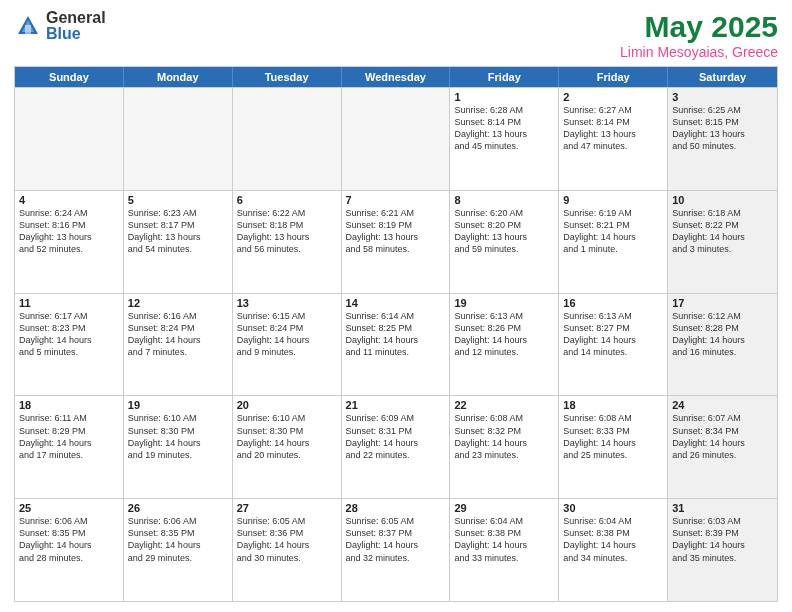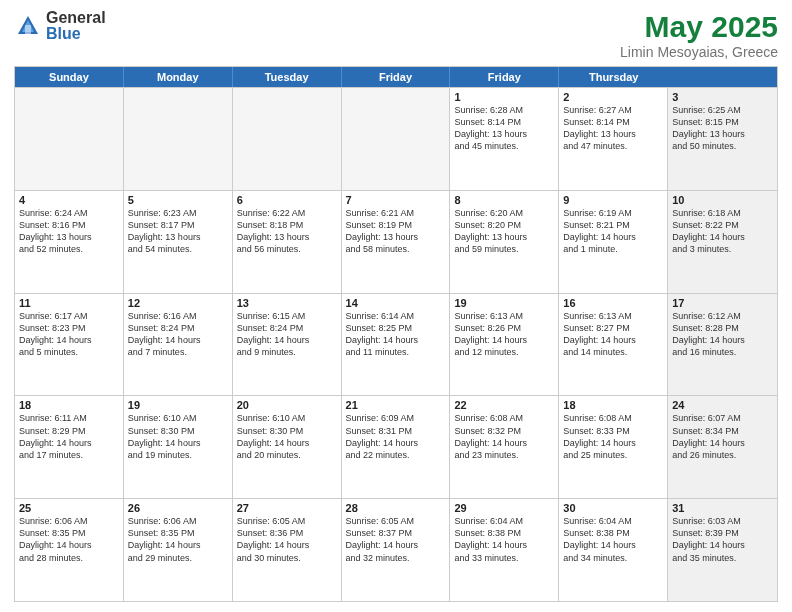--- a/index.html
+++ b/index.html
@@ -51,21 +51,21 @@
     .title-block {
       text-align: right;
     }
     .month-title {
       font-size: 30px;
       font-weight: bold;
       color: #15803d;
     }
     .location {
       font-size: 14px;
-      color: #737373;
+      color: #ec4899;
     }
     .calendar {
       flex: 1;
       display: flex;
       flex-direction: column;
       border: 1px solid #ccc;
     }
     .cal-header {
       display: grid;
       grid-template-columns: repeat(7, 1fr);
@@ -135,23 +135,24 @@
       <div class="month-title">May 2025</div>
       <div class="location">Limin Mesoyaias, Greece</div>
     </div>
   </div>
 
   <div class="calendar">
     <div class="cal-header">
     <div class="cal-header-cell">Sunday</div>
         <div class="cal-header-cell">Monday</div>
         <div class="cal-header-cell">Tuesday</div>
+        <div class="cal-header-cell">Wednesday</div>
         <div class="cal-header-cell">Friday</div>
         <div class="cal-header-cell">Friday</div>
-        <div class="cal-header-cell">Thursday</div>
+        <div class="cal-header-cell">Saturday</div>
       </div>
     <div class="cal-body">
     <div class="cal-row">
           <div class="cal-cell empty"></div>
           <div class="cal-cell empty"></div>
           <div class="cal-cell empty"></div>
           <div class="cal-cell empty"></div>
           <div class="cal-cell">
             <div class="day-num">1</div>
             <div class="cell-text">Sunrise: 6:28 AM<br>Sunset: 8:14 PM<br>Daylight: 13 hours<br>and 45 minutes.</div>

